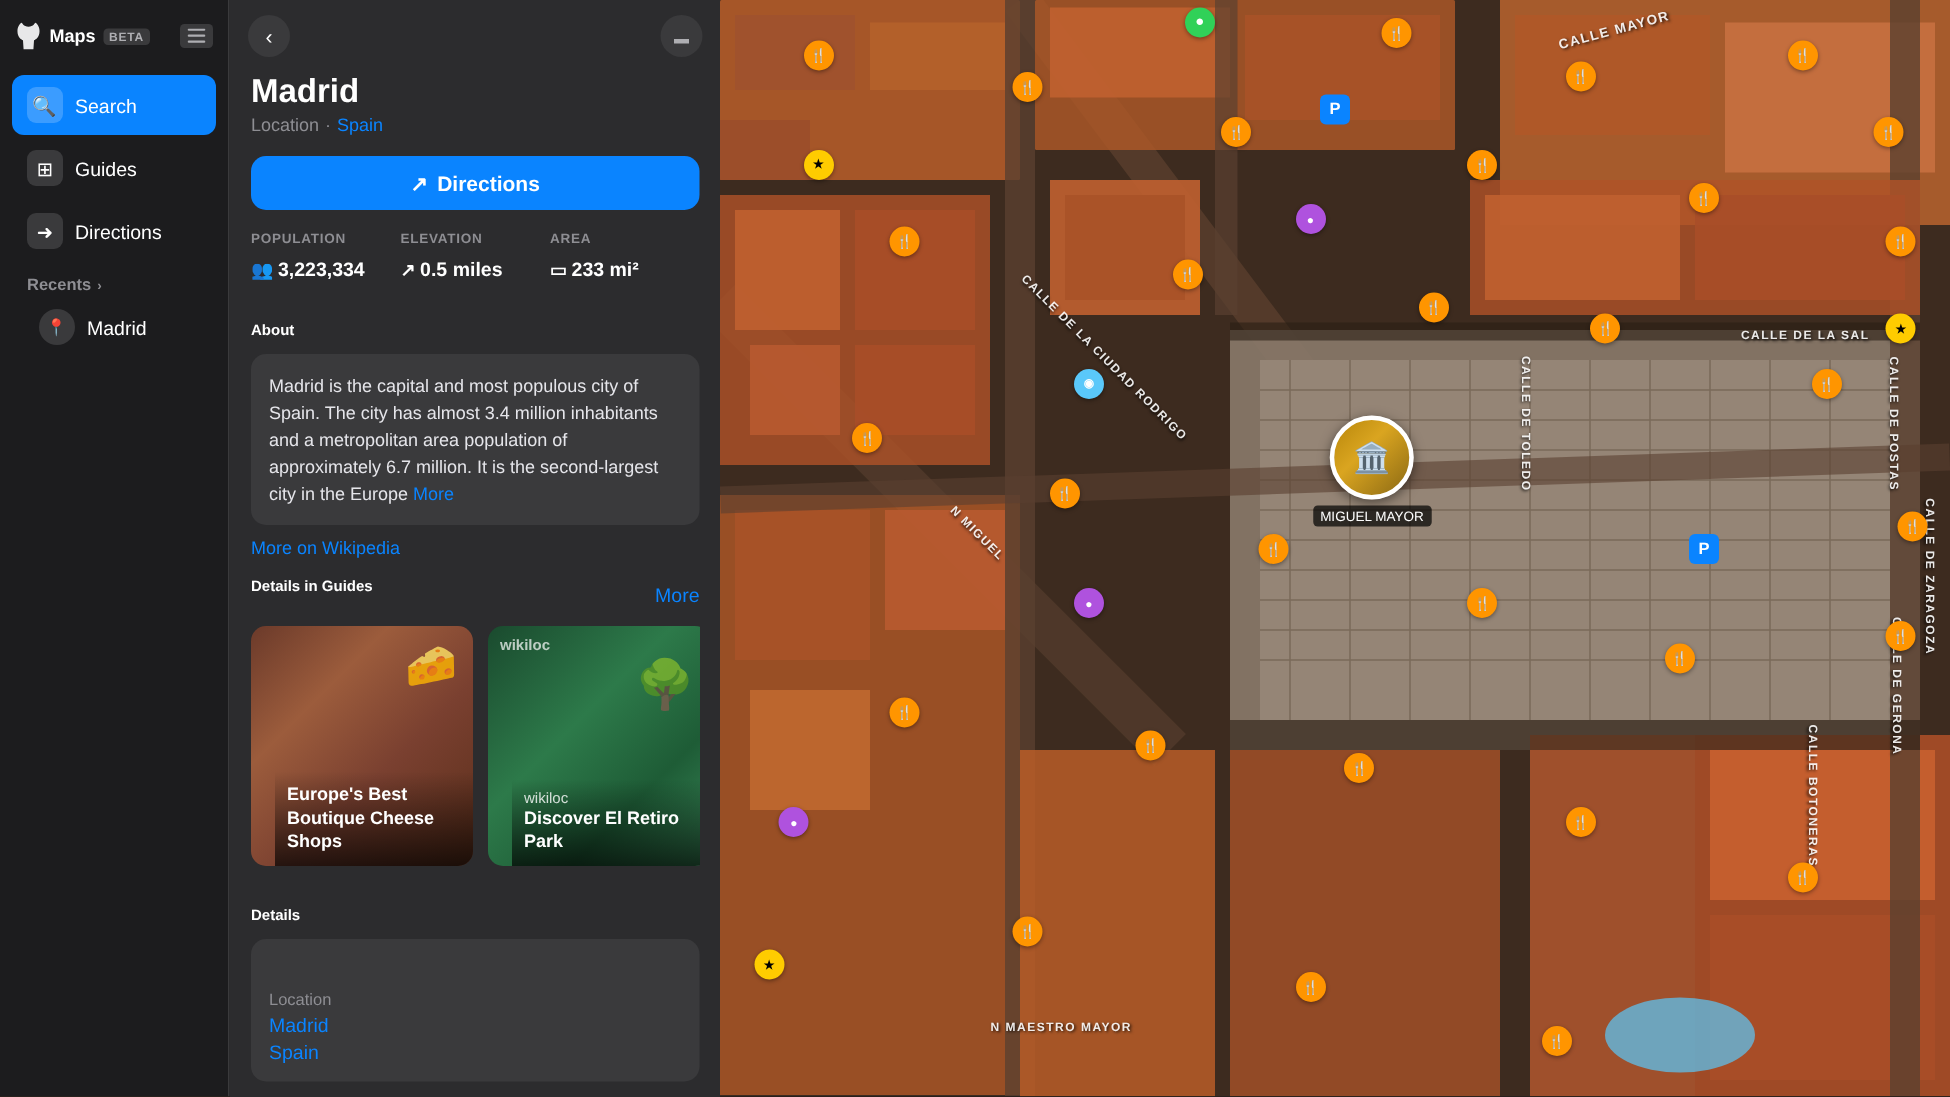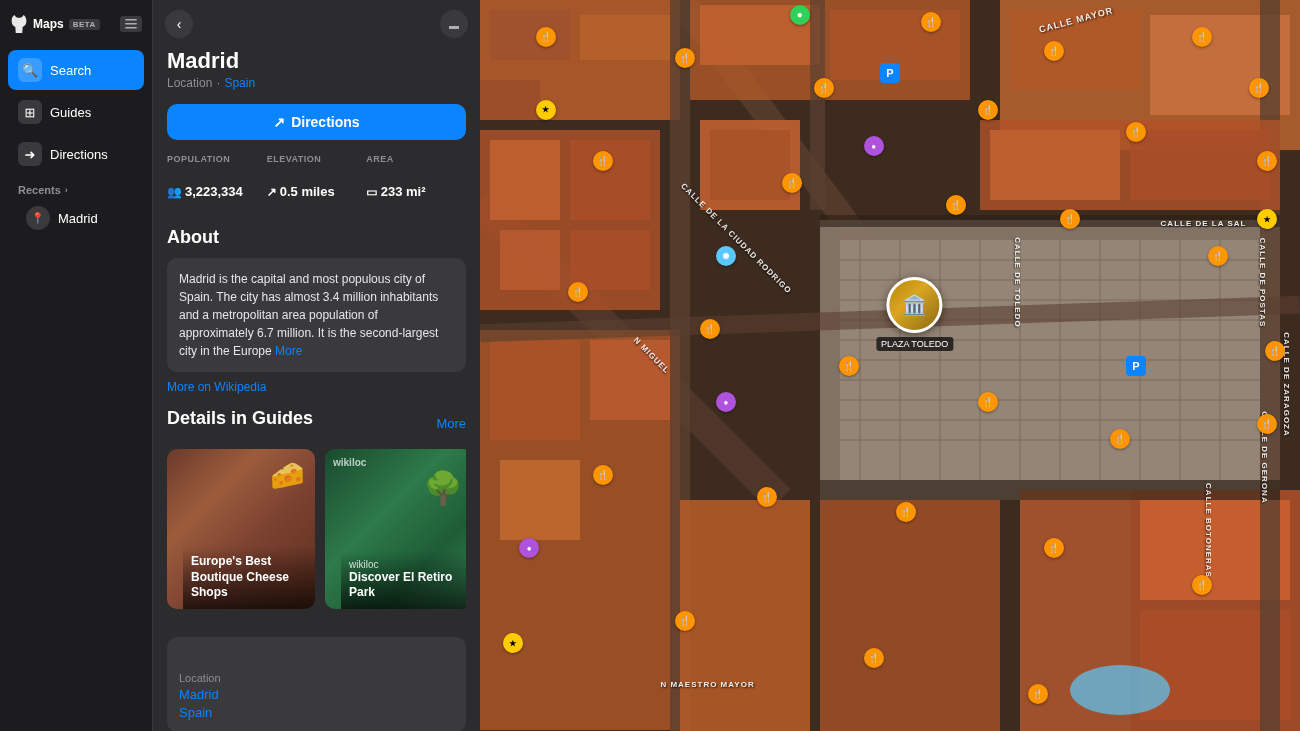--- a/index.html
+++ b/index.html
@@ -243,21 +243,21 @@
     .stats-row {
       display: flex;
       padding: 0 14px 14px;
       gap: 0;
     }
 
     .stat-item {
       flex: 1;
       display: flex;
       flex-direction: column;
-      gap: 20px;
+      gap: 8px;
     }
 
     .stat-label {
       color: #8e8e93;
       font-size: 9px;
       font-weight: 600;
       letter-spacing: 0.5px;
       text-transform: uppercase;
     }
 
@@ -275,21 +275,21 @@
       background: #3a3a3c;
       margin: 0 14px;
     }
 
     .about-section {
       padding: 14px;
     }
 
     .section-title {
       color: #fff;
-      font-size: 18px;
+      font-size: 10px;
       font-weight: 600;
       margin-bottom: 10px;
     }
 
     .about-text-box {
       background: #3a3a3c;
       border-radius: 10px;
       padding: 12px;
       color: #e5e5ea;
       font-size: 12px;
@@ -627,20 +627,21 @@
           <div class="guide-card-label">Discover El Retiro Park</div>
         </div>
       </div>
 
     </div>
   </div>
 
   <div class="section-divider"></div>
 
   <div class="details-section">
+    <div class="section-title">Details</div>
     <div class="details-box">
       <div class="detail-row">
         <div class="detail-row-label">Location</div>
         <div class="detail-row-value">Madrid</div>
         <div class="detail-row-value">Spain</div>
       </div>
     </div>
   </div>
 </div>
 
@@ -737,21 +738,21 @@
   <div class="street-label" style="top:62%;left:90%;transform:rotate(90deg);font-size:8px;">CALLE DE GERONA</div>
   <div class="street-label" style="top:72%;left:83%;transform:rotate(90deg);font-size:8px;">CALLE BOTONERAS</div>
   <div class="street-label" style="top:48%;left:18%;transform:rotate(45deg);font-size:8px;">N MIGUEL</div>
   <div class="street-label" style="top:93%;left:22%;transform:rotate(0deg);font-size:8px;">N MAESTRO MAYOR</div>
 
   
   <div class="plaza-mayor-marker">
     <div class="plaza-mayor-photo">
       🏛️
     </div>
-    <div class="plaza-mayor-label">PLAZA TOLEDO</div>
+    <div class="plaza-mayor-label">MIGUEL MAYOR</div>
   </div>
 
   
   
   <div class="map-pin pin-orange" style="top:5%;left:8%;">🍴</div>
   <div class="map-pin pin-orange" style="top:8%;left:25%;">🍴</div>
   <div class="map-pin pin-orange" style="top:3%;left:55%;">🍴</div>
   <div class="map-pin pin-orange" style="top:7%;left:70%;">🍴</div>
   <div class="map-pin pin-orange" style="top:5%;left:88%;">🍴</div>
   <div class="map-pin pin-orange" style="top:12%;left:42%;">🍴</div>

